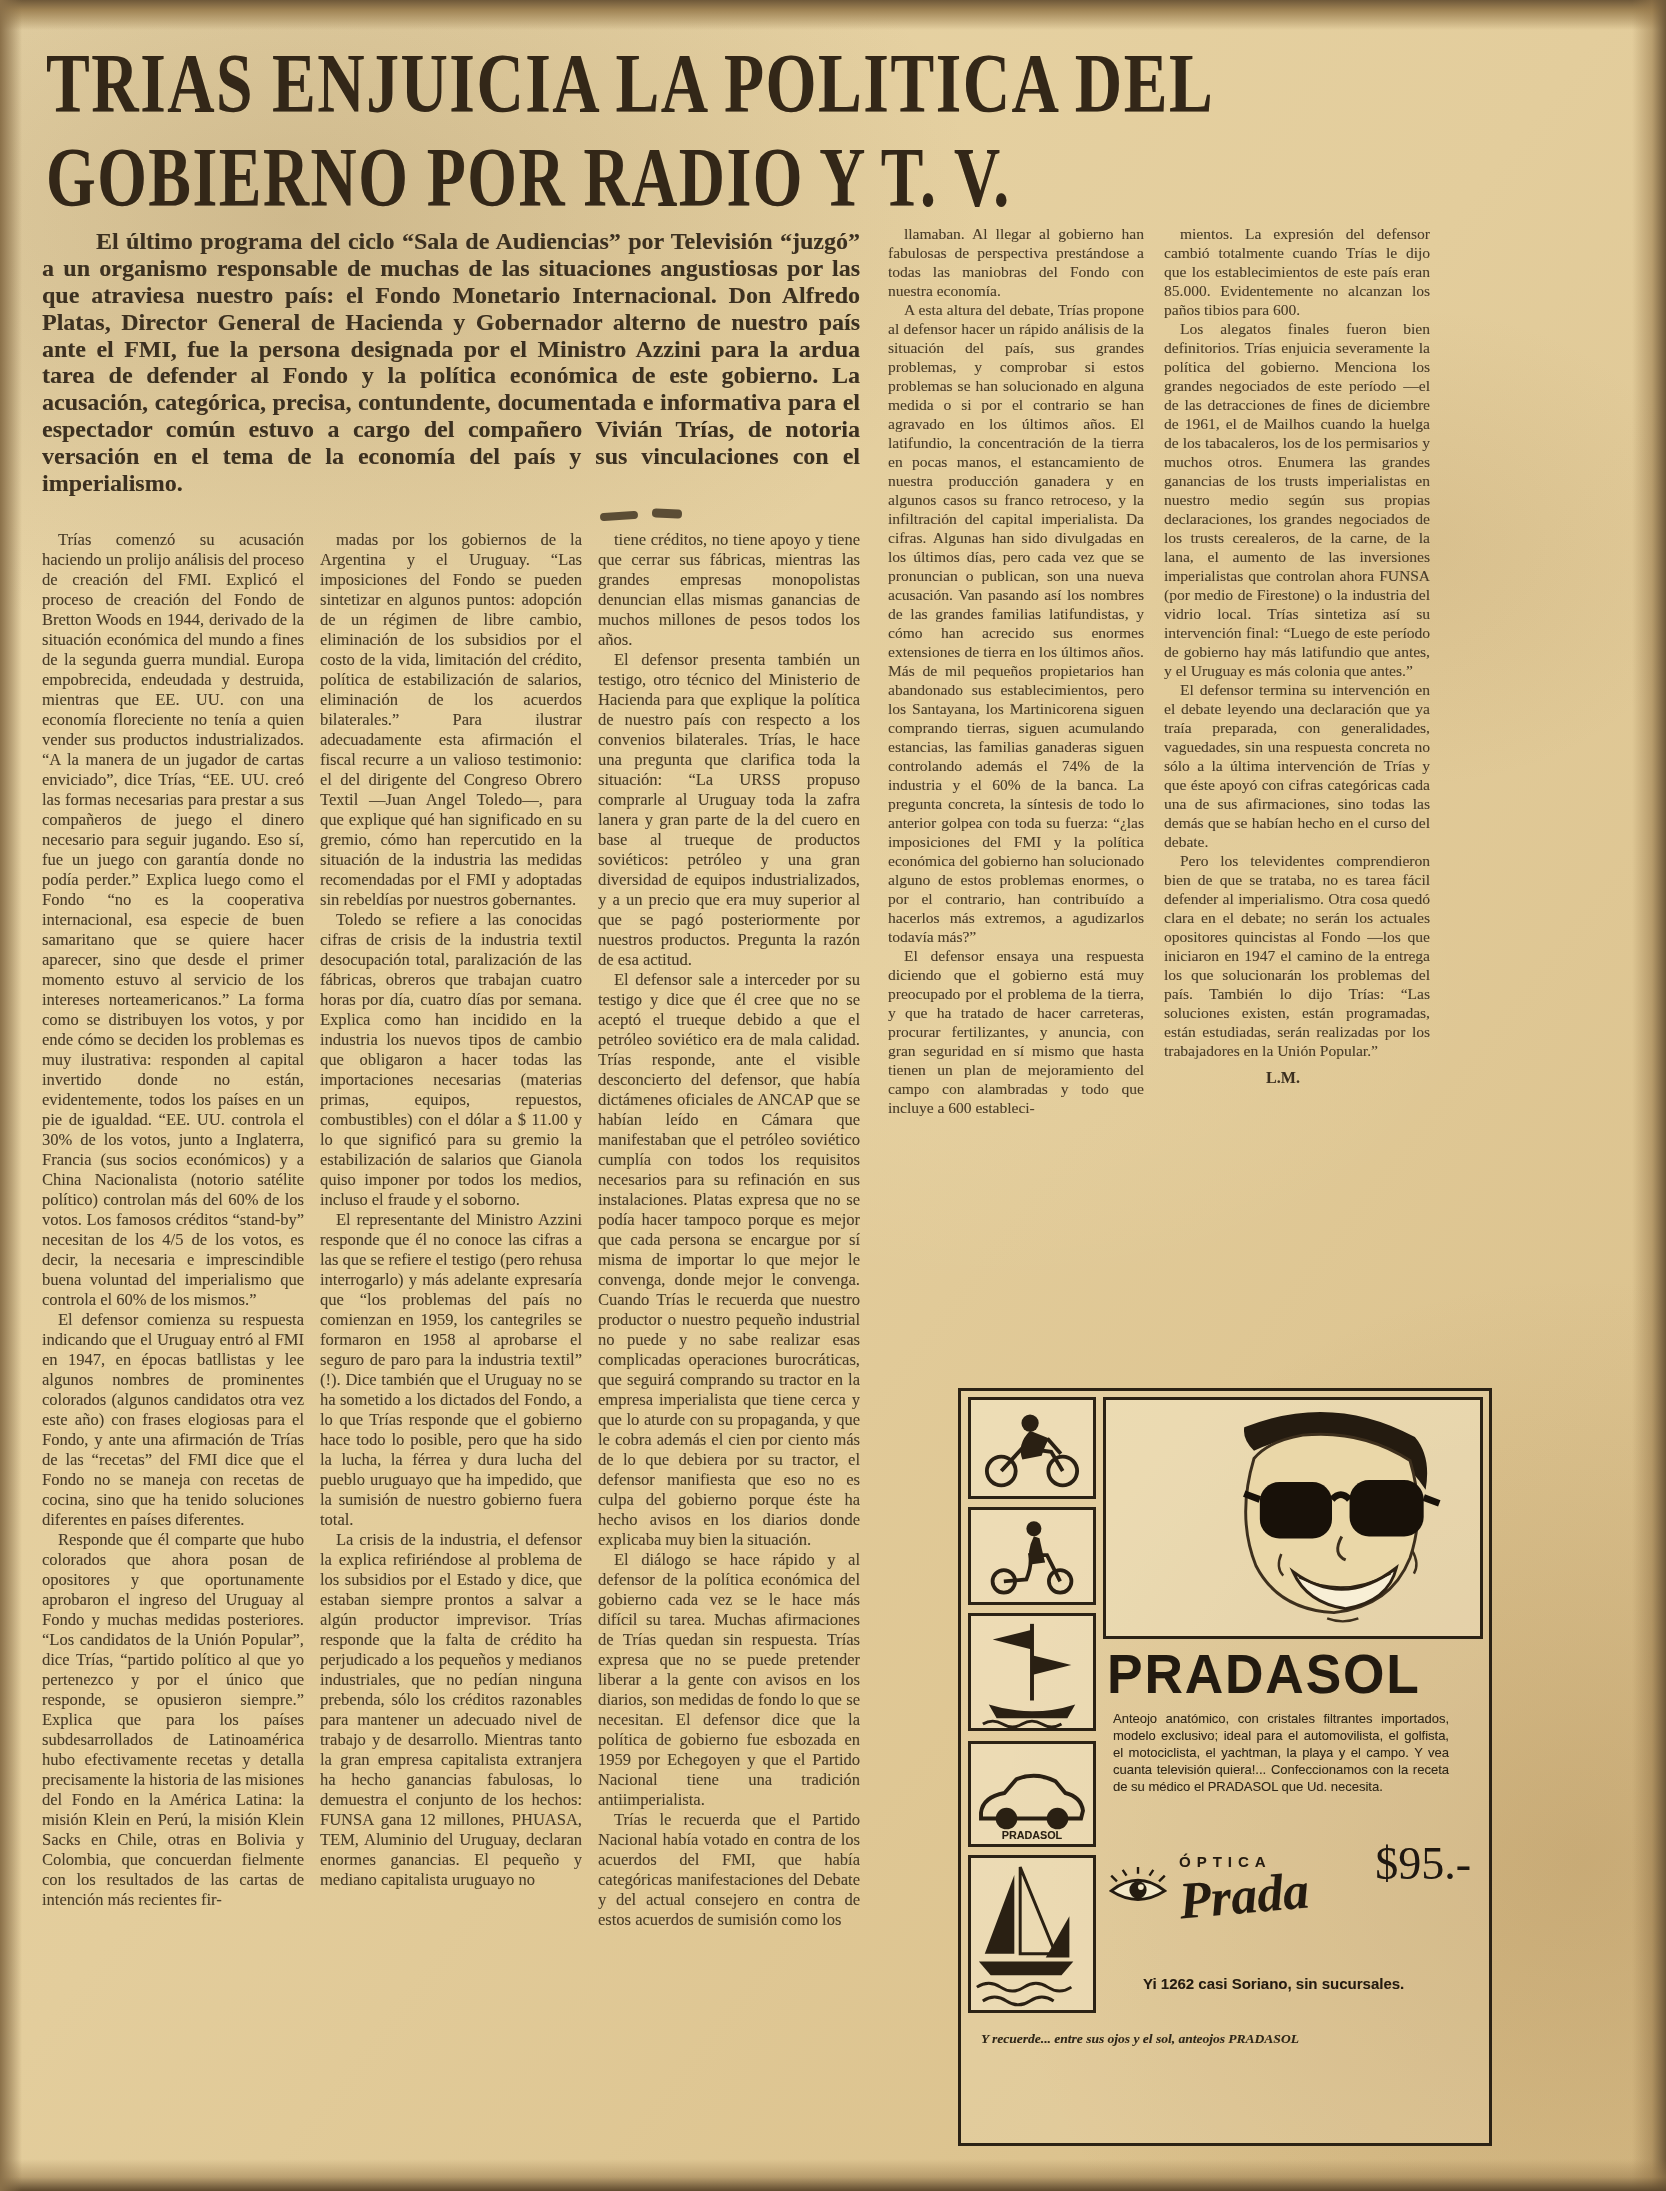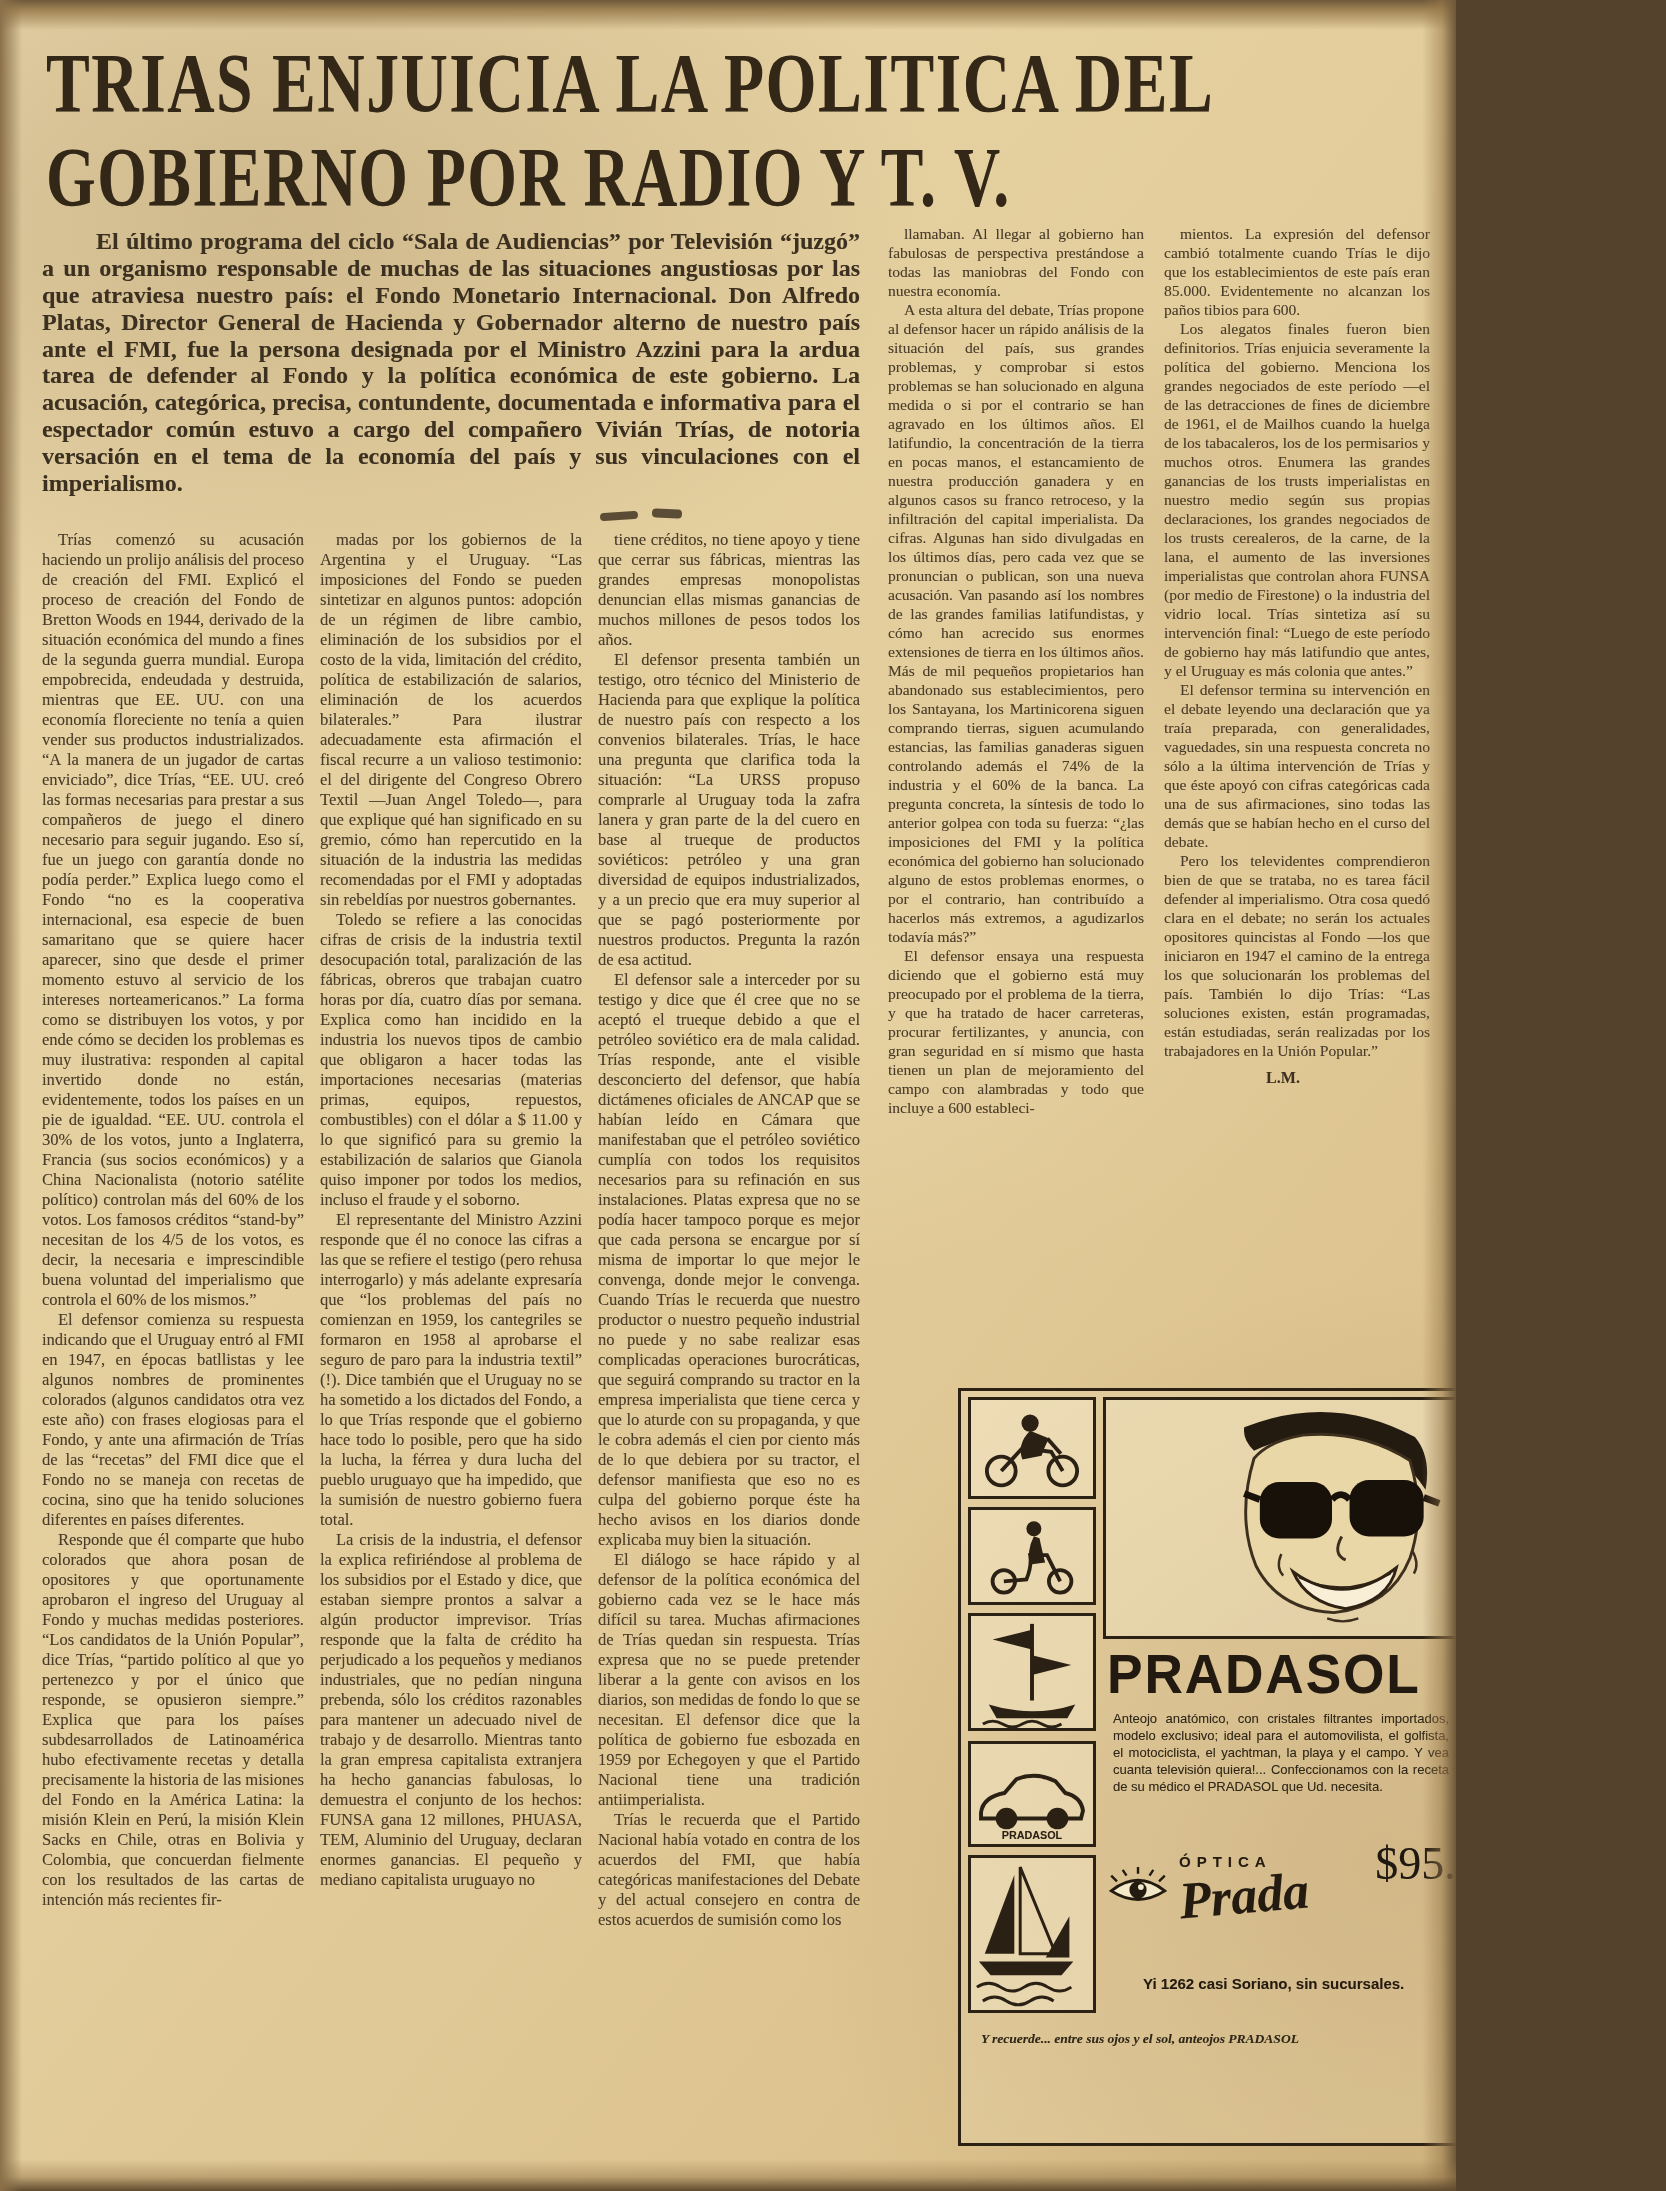--- a/index.html
+++ b/index.html
@@ -1,19 +1,19 @@
 <!DOCTYPE html>
 <html lang="es"><head>
 <meta charset="utf-8">
 <style>
   *{box-sizing:border-box}
   html,body{margin:0;padding:0}
   body{width:1666px;background:#55422c;font-family:"Liberation Serif",serif}
 
-  .page{position:relative;width:1456px;height:2191px;overflow:hidden;color:#483b28;
+  .page{position:relative;width:1666px;height:2191px;overflow:hidden;color:#483b28;
     text-shadow:.2px .2px 0 rgba(70,55,35,.30);
     background:
       radial-gradient(1100px 700px at 18% 10%, rgba(110,82,44,.20), transparent 62%),
       radial-gradient(900px 900px at 95% 85%, rgba(146,106,56,.25), transparent 65%),
       radial-gradient(800px 500px at 60% 45%, rgba(255,243,205,.14), transparent 60%),
       radial-gradient(500px 400px at 85% 25%, rgba(150,112,62,.12), transparent 60%),
       linear-gradient(128deg,#e8d5a8 0%,#e3cd9c 48%,#d8bd87 100%); padding-left: 32px;}
 
   .edge{position:absolute;pointer-events:none;z-index:5}
   .edge-top{top:0;left:0;right:0;height:30px;background:linear-gradient(to bottom,#6e5839 0,#a08455 10px,rgba(160,132,85,0) 30px)}

